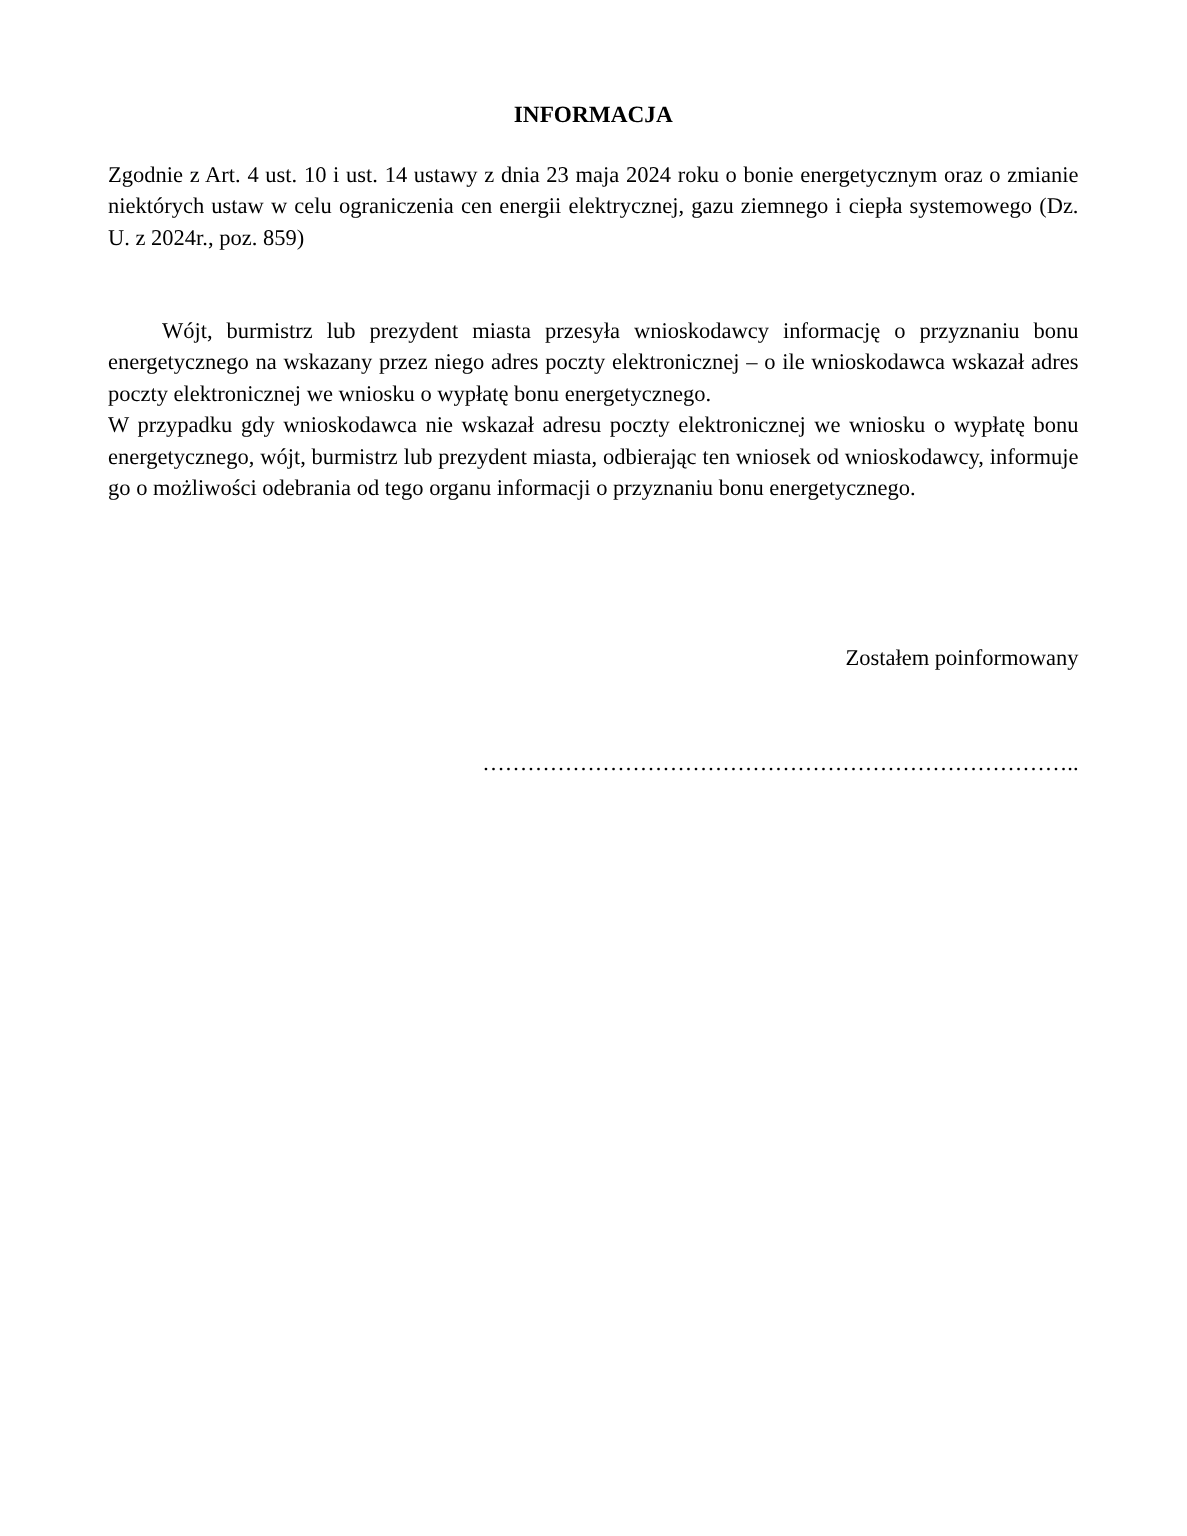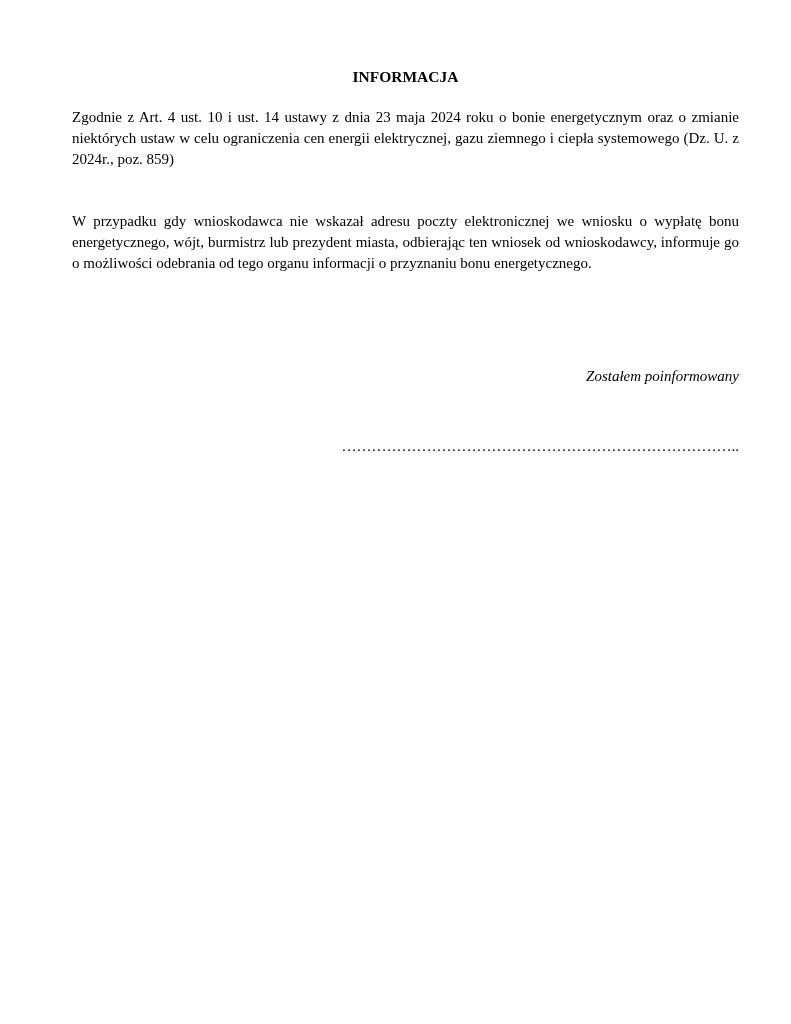--- a/index.html
+++ b/index.html
@@ -10,21 +10,21 @@
   body {
     width: 791px;
     height: 1024px;
     position: relative;
     overflow: hidden;
   }
   .page {
     box-sizing: border-box;
     width: 791px;
     height: 1024px;
-    padding: 66px 52px 0 72px;
+    padding: 66px 72px 0 72px;
     background: #ffffff;
     color: #000000;
     font-family: "Liberation Serif", "DejaVu Serif", serif;
     font-size: 15px;
     line-height: 21px;
   }
   .title {
     margin: 0;
     font-size: 15.5px;
     font-weight: bold;
@@ -41,21 +41,20 @@
   .para {
     margin: 0;
     text-align: justify;
   }
   .para.first-indent {
     text-indent: 36px;
   }
   .ack {
     margin: 92px 0 0 0;
     text-align: right;
-    font-style: italic;
   }
   .sig-block {
     margin-top: 49px;
     text-align: right;
   }
   .sig-dots {
     white-space: nowrap;
     line-height: 21px;
   }
   .sig-caption {
@@ -65,20 +64,21 @@
 </head>
 <body>
 
 <div class="page">
 
   <h1 class="title">INFORMACJA</h1>
 
   <p class="intro">Zgodnie z Art. 4 ust. 10 i ust. 14 ustawy z dnia 23 maja 2024 roku o bonie energetycznym oraz o zmianie niektórych ustaw w celu ograniczenia cen energii elektrycznej, gazu ziemnego i ciepła systemowego (Dz. U. z 2024r., poz. 859)</p>
 
   <div class="body-block">
+    <p class="para first-indent">Wójt, burmistrz lub prezydent miasta przesyła wnioskodawcy informację o przyznaniu bonu energetycznego na wskazany przez niego adres poczty elektronicznej – o ile wnioskodawca wskazał adres poczty elektronicznej we wniosku o wypłatę bonu energetycznego.</p>
     <p class="para">W przypadku gdy wnioskodawca nie wskazał adresu poczty elektronicznej we wniosku o wypłatę bonu energetycznego, wójt, burmistrz lub prezydent miasta, odbierając ten wniosek od wnioskodawcy, informuje go o możliwości odebrania od tego organu informacji o przyznaniu bonu energetycznego.</p>
   </div>
 
   <p class="ack">Zostałem poinformowany</p>
 
   <div class="sig-block">
     <div class="sig-dots">……………………………………………………………………..</div>
   </div>
 
 </div>

